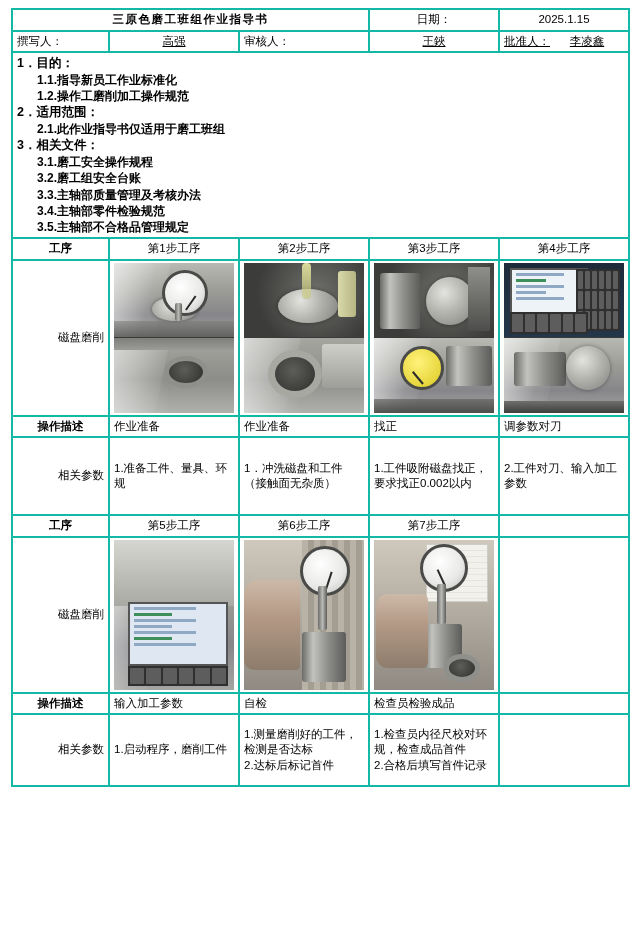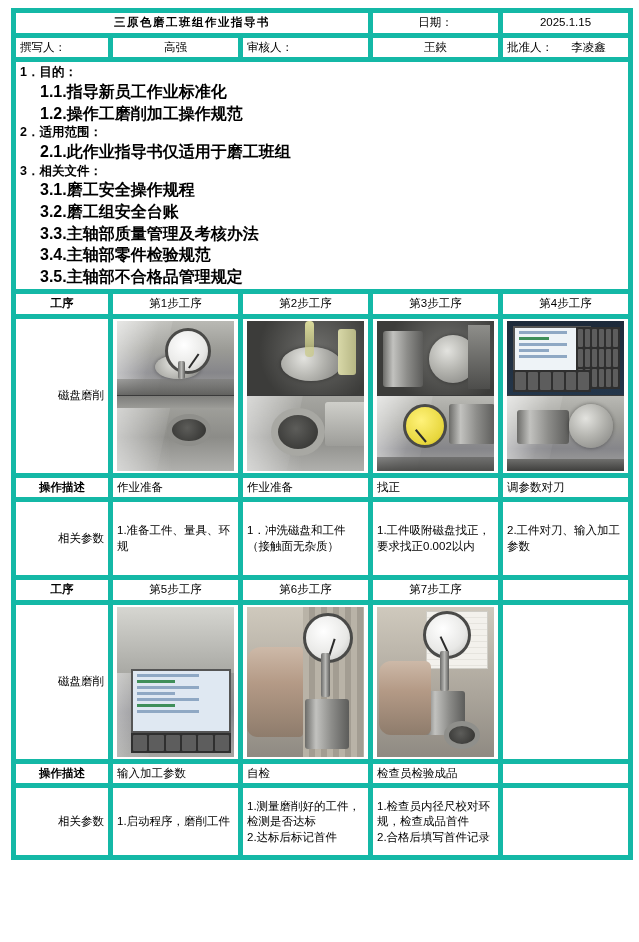--- a/index.html
+++ b/index.html
@@ -21,21 +21,21 @@
     background: #fff;
     box-sizing: border-box;
     padding: 8px 11px 6px 11px;
   }
   table.doc {
     border-collapse: collapse;
     width: 617px;
     table-layout: fixed;
   }
   table.doc td {
-    border: 5px solid #14b8a6;
+    border: 2px solid #14b8a6;
     vertical-align: middle;
     padding: 2px 4px;
     font-size: 11.5px;
     line-height: 1.35;
   }
   .title-cell {
     text-align: center;
     font-size: 19px;
     font-weight: bold;
     letter-spacing: 1.5px;
@@ -50,34 +50,35 @@
     font-size: 12px;
   }
   .meta-label {
     text-align: left;
     font-size: 12px;
     padding-left: 8px;
   }
   .meta-value {
     text-align: center;
     font-size: 12px;
+    text-decoration: underline;
   }
   .section-cell {
     padding: 5px 4px 6px 6px;
     font-size: 12px;
     line-height: 1.55;
   }
   .sec-title {
     font-weight: bold;
     font-size: 12.5px;
   }
   .sec-item {
     padding-left: 20px;
     font-weight: bold;
-    font-size: 16px;
+    font-size: 12px;
   }
   .hdr {
     text-align: center;
     font-weight: bold;
     font-size: 12.5px;
   }
   .step-hdr {
     text-align: center;
     font-size: 12px;
   }

